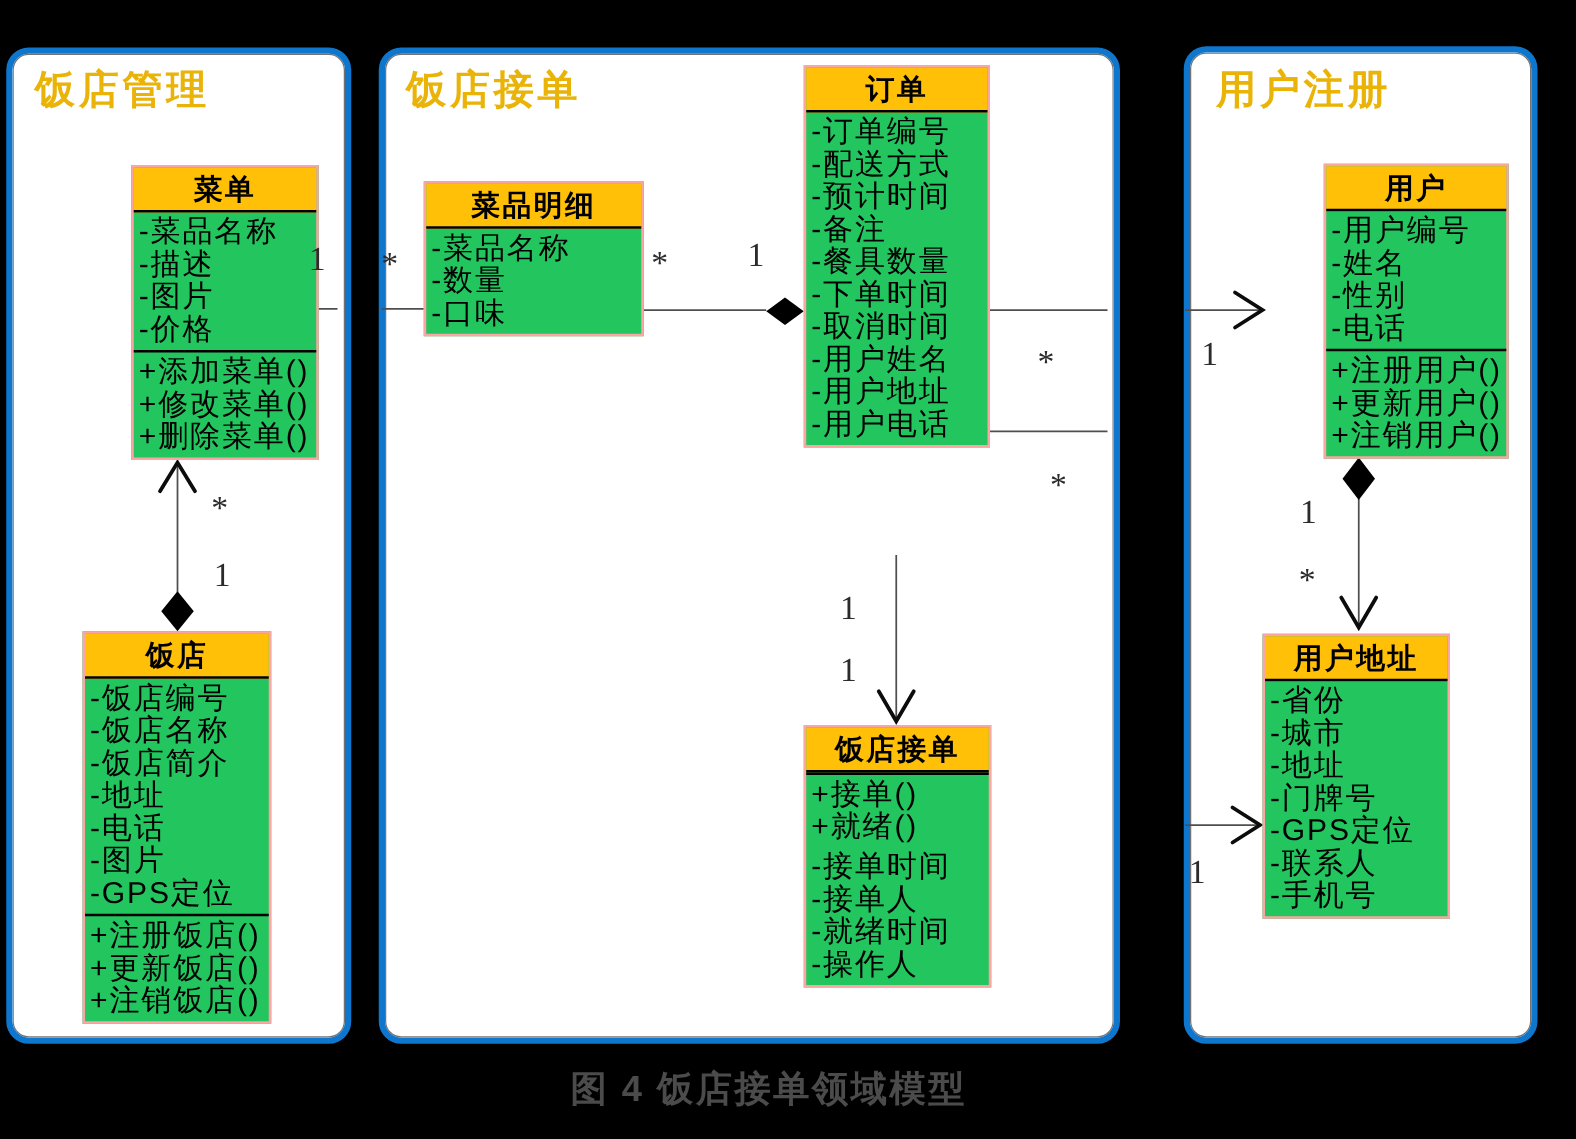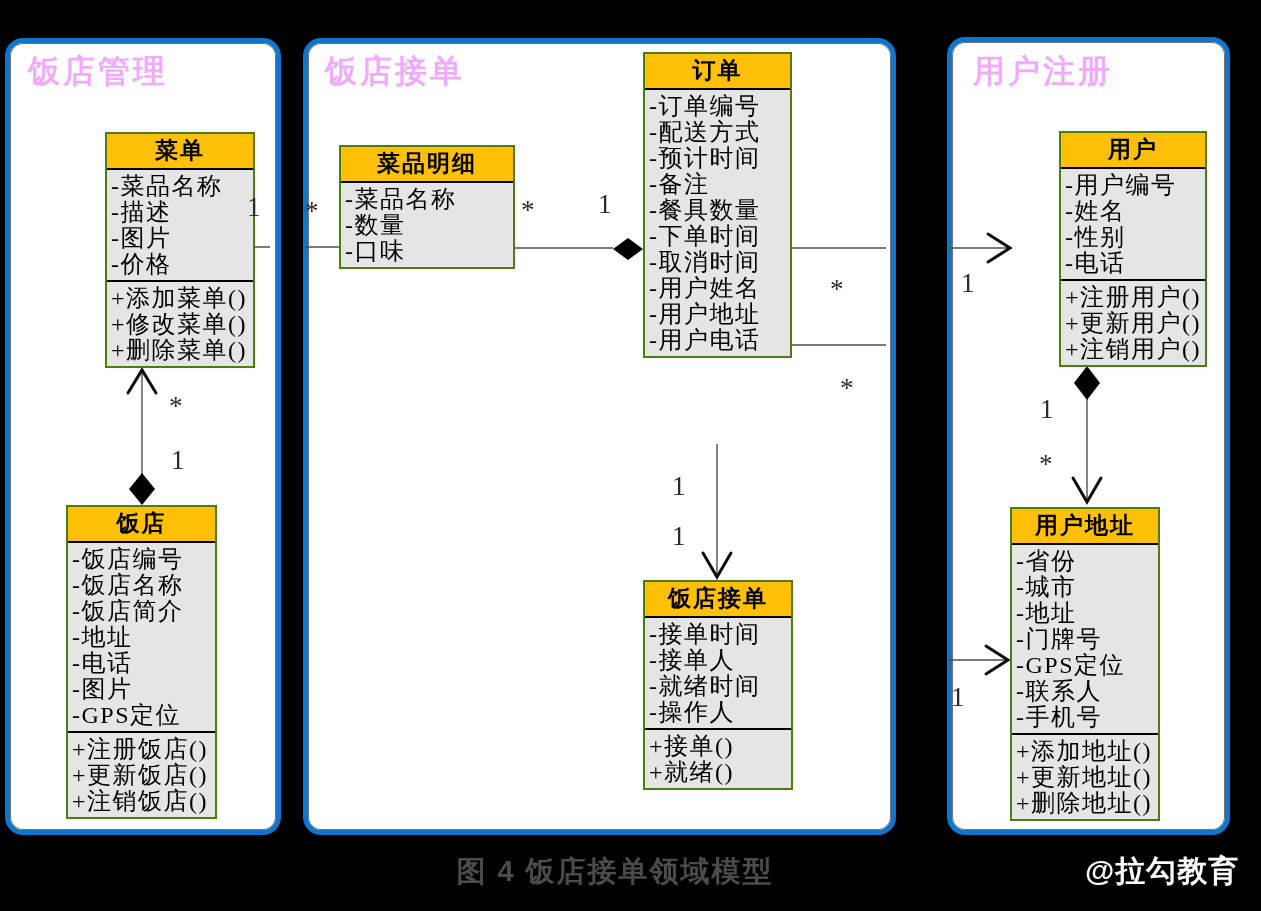--- a/index.html
+++ b/index.html
@@ -6,30 +6,30 @@
   .stage{
     position:relative;width:1261px;height:911px;background:#000;overflow:hidden;
     font-family:"Liberation Sans",sans-serif;
   }
   
   .panel{
     position:absolute;background:#fff;border:5px solid #0e76cc;border-radius:18px;
     box-shadow:inset 0 0 0 1px rgba(0,0,0,.55);
   }
   .panel-title{
-    position:absolute;font-size:32px;font-weight:bold;color:#f0abfc;
+    position:absolute;font-size:32px;font-weight:bold;color:#eab308;
     letter-spacing:3px;font-family:"Liberation Sans",sans-serif;white-space:nowrap;
   }
   #panel-manage{left:5px;top:38px;width:266px;height:787px;}
   #panel-accept{left:303px;top:38px;width:583px;height:787px;}
   #panel-register{left:947px;top:37px;width:273px;height:788px;}
   
   .uml{
-    position:absolute;background:#e5e5e5;border:2px solid #4d7c0f;box-sizing:border-box;
-    font-family:Liberation Serif, serif;color:#000;z-index:3;
+    position:absolute;background:#22c55e;border:2px solid #fca5a5;box-sizing:border-box;
+    font-family:Liberation Sans, sans-serif;color:#000;z-index:3;
   }
   .uml-header{
     background:#ffc007;border-bottom:2px solid #000;font-weight:bold;
     text-align:center;font-size:23px;line-height:34px;height:34px;letter-spacing:2px;
   }
   .uml-section{padding:3px 1px 3px 4px;font-size:24px;line-height:26px;letter-spacing:1.5px;}
   .uml-methods{border-top:2px solid #000;}
   .uml-row{white-space:nowrap;}
   #cls-menu{left:65px;top:132px;width:150px;margin-left:40px;}
   #cls-restaurant{left:66px;top:505px;width:151px;}
@@ -153,29 +153,29 @@
       <div class="uml-row">-下单时间</div>
       <div class="uml-row">-取消时间</div>
       <div class="uml-row">-用户姓名</div>
       <div class="uml-row">-用户地址</div>
       <div class="uml-row">-用户电话</div>
     </div>
   </div>
 
   <div class="uml" id="cls-accept">
     <div class="uml-header">饭店接单</div>
+    <div class="uml-section uml-methods">
+      <div class="uml-row">+接单()</div>
+      <div class="uml-row">+就绪()</div>
+    </div>
     <div class="uml-section">
       <div class="uml-row">-接单时间</div>
       <div class="uml-row">-接单人</div>
       <div class="uml-row">-就绪时间</div>
       <div class="uml-row">-操作人</div>
-    </div>
-    <div class="uml-section uml-methods">
-      <div class="uml-row">+接单()</div>
-      <div class="uml-row">+就绪()</div>
     </div>
   </div>
 
   <div class="uml" id="cls-user">
     <div class="uml-header">用户</div>
     <div class="uml-section">
       <div class="uml-row">-用户编号</div>
       <div class="uml-row">-姓名</div>
       <div class="uml-row">-性别</div>
       <div class="uml-row">-电话</div>
@@ -190,39 +190,33 @@
   <div class="uml" id="cls-address">
     <div class="uml-header">用户地址</div>
     <div class="uml-section">
       <div class="uml-row">-省份</div>
       <div class="uml-row">-城市</div>
       <div class="uml-row">-地址</div>
       <div class="uml-row">-门牌号</div>
       <div class="uml-row">-GPS定位</div>
       <div class="uml-row">-联系人</div>
       <div class="uml-row">-手机号</div>
-    </div>
-    <div class="uml-section uml-methods">
-      <div class="uml-row">+添加地址()</div>
-      <div class="uml-row">+更新地址()</div>
-      <div class="uml-row">+删除地址()</div>
     </div>
   </div>
 
   <span class="mult" style="left:247px;top:194px;">1</span>
   <span class="mult" style="left:305px;top:198px;">*</span>
   <span class="mult" style="left:521px;top:197px;">*</span>
   <span class="mult" style="left:598px;top:191px;">1</span>
   <span class="mult" style="left:830px;top:276px;">*</span>
   <span class="mult" style="left:961px;top:270px;">1</span>
   <span class="mult" style="left:840px;top:375px;">*</span>
   <span class="mult" style="left:951px;top:684px;">1</span>
   <span class="mult" style="left:169px;top:393px;">*</span>
   <span class="mult" style="left:171px;top:447px;">1</span>
   <span class="mult" style="left:672px;top:473px;">1</span>
   <span class="mult" style="left:672px;top:523px;">1</span>
   <span class="mult" style="left:1040px;top:396px;">1</span>
   <span class="mult" style="left:1039px;top:451px;">*</span>
 
   <div class="caption">图 4 饭店接单领域模型</div>
-  <div class="watermark">@拉勾教育</div>
 
 </div>
 
 </body></html>

